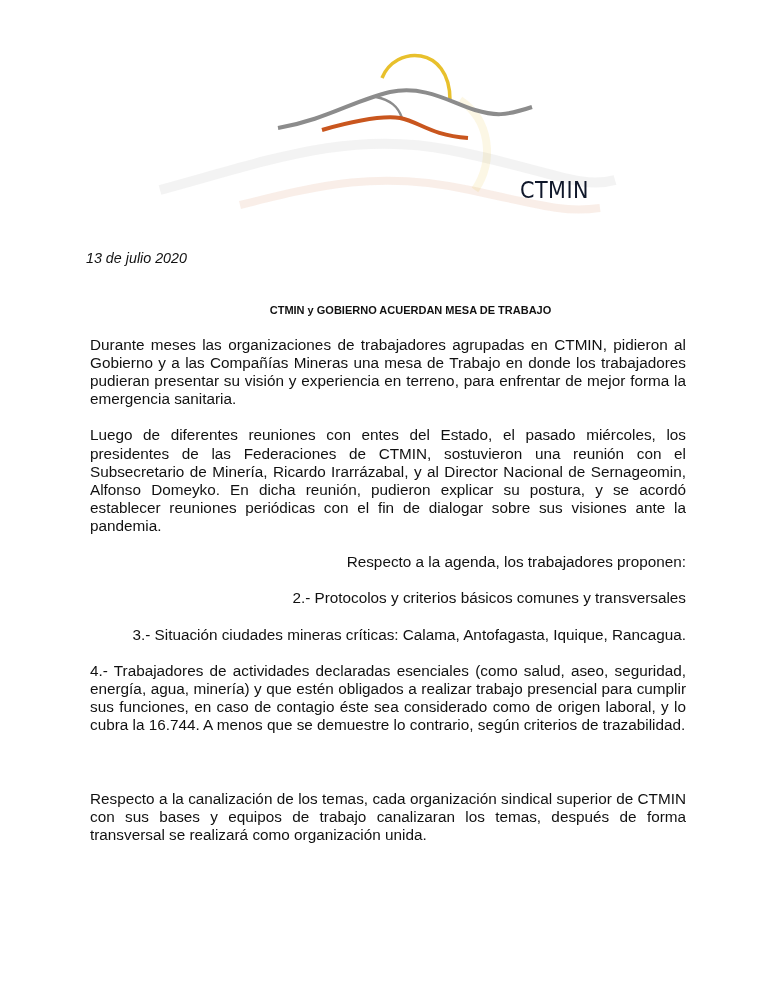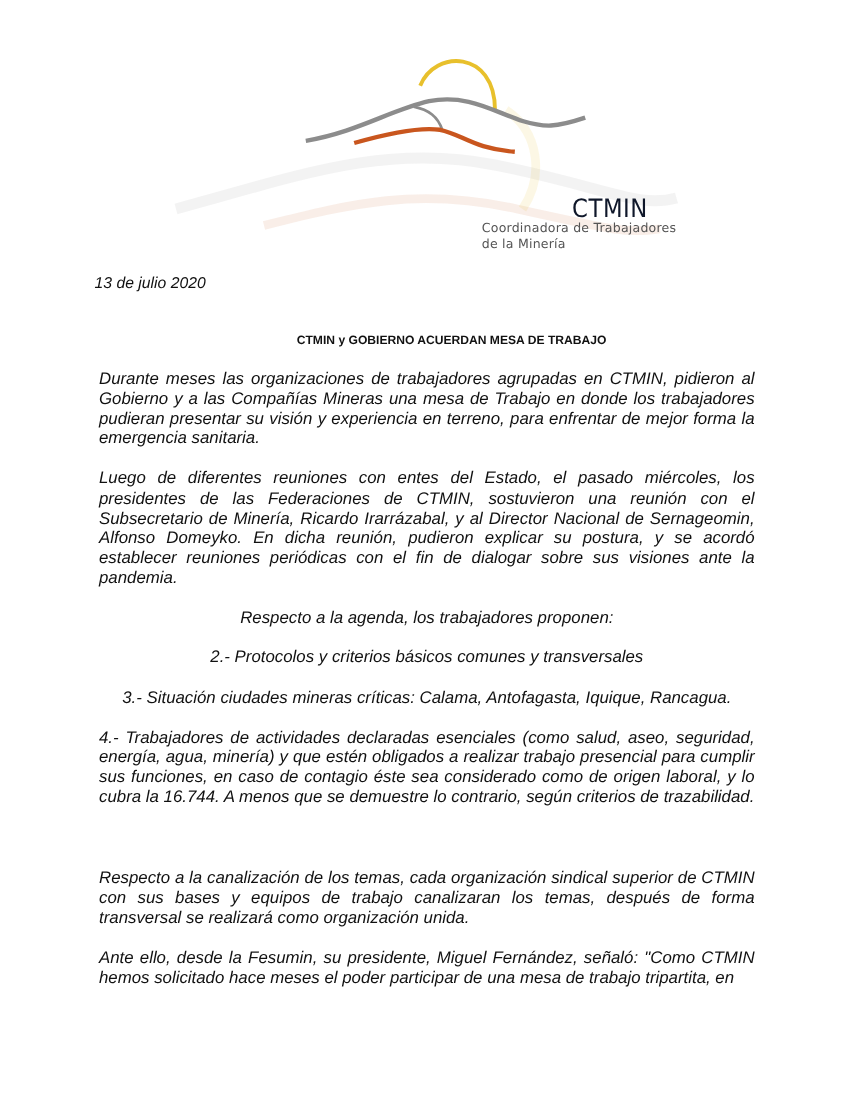--- a/index.html
+++ b/index.html
@@ -4,50 +4,48 @@
   <style>
     html, body { margin: 0; padding: 0; background: #ffffff; }
     body { width: 773px; height: 1000px; position: relative; overflow: hidden; font-family: "Liberation Sans", sans-serif; color: #111; }
     .logo { position: absolute; left: 150px; top: 40px; width: 470px; height: 180px; }
     .logo svg { display: block; }
     .logo-title { position: absolute; left: 370px; top: 137px; font-family: "DejaVu Sans", sans-serif; font-size: 23px; letter-spacing: 0.5px; color: #0f172a; font-stretch: condensed; }
     .logo-sub { position: absolute; left: 288px; top: 160px; font-family: "DejaVu Sans", sans-serif; font-size: 11.4px; color: #555; letter-spacing: 0.2px; }
     .date { position: absolute; left: 86px; top: 250px; font-size: 14.3px; font-style: italic; }
     .title { position: absolute; left: 0; width: 773px; top: 304px; text-align: center; font-weight: bold; font-size: 11px; padding-left: 24px; }
     .body { position: absolute; left: 90px; width: 596px; top: 336px; font-size: 15.3px; line-height: 18.1px; }
-    .body p { margin: 0 0 18.1px 0; text-align: justify; font-style: italic; }
-    .body p.left { text-align: center; }
+    .body p { margin: 0 0 18.1px 0; text-align: justify; }
+    .body p.left { text-align: right; }
     .body p.gap { margin-top: 56px; }
   </style>
 </head>
 <body>
 
 <div class="logo">
   <svg width="470" height="180" viewBox="0 0 470 180">
 
     <path d="M10 150 C 120 120, 200 90, 300 110 S 430 150, 465 140" stroke="#9a9a9a" stroke-width="10" fill="none" opacity="0.12"></path>
     <path d="M90 165 C 170 145, 230 130, 320 150 S 420 172, 450 168" stroke="#C9561E" stroke-width="8" fill="none" opacity="0.1"></path>
     <path d="M310 60 C 340 80, 345 120, 325 150" stroke="#E8C02C" stroke-width="8" fill="none" opacity="0.12"></path>
 
     <path d="M232 38 C 245 5, 300 5, 300 60" stroke="#E8C02C" stroke-width="3.5" fill="none"></path>
 
     <path d="M128 88 C 175 80, 205 60, 240 52 C 275 45, 300 62, 325 70 C 345 76, 355 76, 382 67" stroke="#8C8C8C" stroke-width="4" fill="none"></path>
     <path d="M226 57 C 240 60, 248 66, 252 78" stroke="#8C8C8C" stroke-width="2.5" fill="none"></path>
 
     <path d="M172 90 C 200 82, 230 75, 250 78 C 270 82, 280 95, 318 98" stroke="#C9561E" stroke-width="4" fill="none"></path>
   </svg>
   <div class="logo-title">CTMIN</div>
-  <div class="logo-sub">Coordinadora de Trabajadores de la Minería</div>
 </div>
 
 <div class="date">13 de julio 2020</div>
 <div class="title">CTMIN y GOBIERNO ACUERDAN MESA DE TRABAJO</div>
 
 <div class="body">
   <p>Durante meses las organizaciones de trabajadores agrupadas en CTMIN, pidieron al Gobierno y a las Compañías Mineras una mesa de Trabajo en donde los trabajadores pudieran presentar su visión y experiencia en terreno, para enfrentar de mejor forma la emergencia sanitaria.</p>
   <p>Luego de diferentes reuniones con entes del Estado, el pasado miércoles, los presidentes de las Federaciones de CTMIN, sostuvieron una reunión con el Subsecretario de Minería, Ricardo Irarrázabal, y al Director Nacional de Sernageomin, Alfonso Domeyko. En dicha reunión, pudieron explicar su postura, y se acordó establecer reuniones periódicas con el fin de dialogar sobre sus visiones ante la pandemia.</p>
   <p class="left">Respecto a la agenda, los trabajadores proponen:</p>
   <p class="left">2.- Protocolos y criterios básicos comunes y transversales</p>
   <p class="left">3.- Situación ciudades mineras críticas: Calama, Antofagasta, Iquique, Rancagua.</p>
   <p>4.- Trabajadores de actividades declaradas esenciales (como salud, aseo, seguridad, energía, agua, minería) y que estén obligados a realizar trabajo presencial para cumplir sus funciones, en caso de contagio éste sea considerado como de origen laboral, y lo cubra la 16.744. A menos que se demuestre lo contrario, según criterios de trazabilidad.</p>
   <p class="gap">Respecto a la canalización de los temas, cada organización sindical superior de CTMIN con sus bases y equipos de trabajo canalizaran los temas, después de forma transversal se realizará como organización unida.</p>
-  <p>Ante ello, desde la Fesumin, su presidente, Miguel Fernández, señaló: "Como CTMIN hemos solicitado hace meses el poder participar de una mesa de trabajo tripartita, en</p>
 </div>
 
 </body></html>

